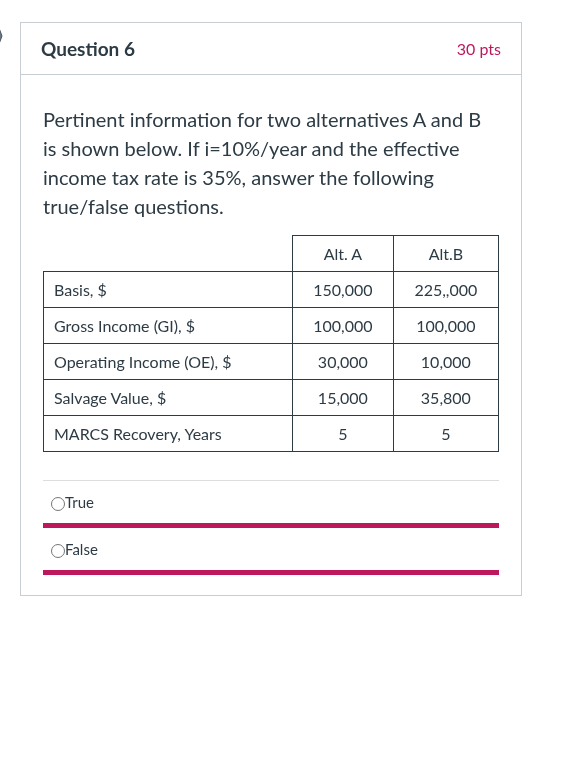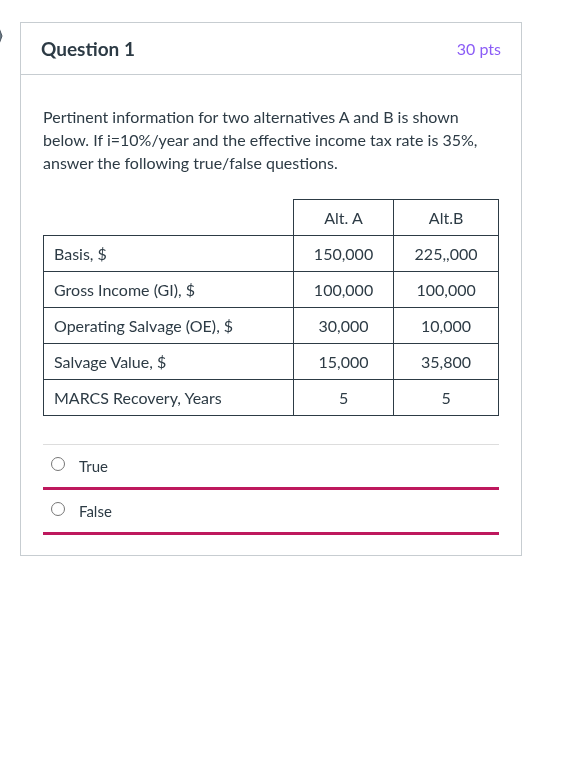--- a/index.html
+++ b/index.html
@@ -36,29 +36,29 @@
       padding: 14px 20px 14px 20px;
       border-bottom: 1px solid #c7cdd1;
     }
     .q-title {
       font-size: 19px;
       font-weight: 700;
       color: #2d3b45;
     }
     .q-pts {
       font-size: 16px;
-      color: #8b5cf6;
+      color: #be185d;
     }
     .q-body {
       padding: 30px 22px 20px 22px;
     }
     .q-text {
-      font-size: 16px;
+      font-size: 20px;
       line-height: 1.45;
-      margin-bottom: 24px;
+      margin-bottom: 14px;
     }
     table.data {
       border-collapse: collapse;
       width: 100%;
       margin-top: 4px;
       margin-bottom: 28px;
     }
     table.data th, table.data td {
       border: 1px solid #2d3b45;
       padding: 8px 10px;
@@ -80,45 +80,44 @@
     .statement {
       font-size: 16px;
       line-height: 1.5;
       margin-bottom: 26px;
     }
     .answers {
       border-top: 1px solid #ddd;
     }
     .answer-opt {
       display: flex;
-      align-items: flex-start;
+      align-items: flex-end;
       padding: 12px 8px;
-      border-bottom: 3px solid #be185d;
+      border-bottom: 5px solid #be185d;
       font-size: 15px;
-      gap: 14px;
     }
     .answer-opt input[type="radio"] {
       width: 14px;
       height: 14px;
     }
   </style>
 </head>
 <body>
 
 <div class="q-card">
 
   <div class="bookmark">
     <svg width="18" height="18" viewBox="0 0 18 18">
       <path d="M1 1 H14 L17 9 L14 17 H1 Z" fill="#6a7883" stroke="#6a7883" stroke-width="0"></path>
       <path d="M1 1 H14 L17 9 L14 17 H1 Z" fill="none" stroke="#4a5560" stroke-width="1"></path>
     </svg>
   </div>
 
   <div class="q-header">
-    <div class="q-title">Question 1</div>
+    <div class="q-title">Question 6</div>
     <div class="q-pts">30 pts</div>
   </div>
 
   <div class="q-body">
     <p class="q-text">Pertinent information for two alternatives A and B is shown below.  If i=10%/year and the effective income tax rate is 35%, answer the following true/false questions.</p>
 
     <table class="data">
       <thead>
         <tr>
           <th></th>
@@ -131,21 +130,21 @@
           <td>Basis, $</td>
           <td class="col-b">150,000</td>
           <td class="col-c">225,,000</td>
         </tr>
         <tr>
           <td>Gross Income (GI), $</td>
           <td class="col-b">100,000</td>
           <td class="col-c">100,000</td>
         </tr>
         <tr>
-          <td>Operating Salvage (OE), $</td>
+          <td>Operating Income (OE), $</td>
           <td class="col-b">30,000</td>
           <td class="col-c">10,000</td>
         </tr>
         <tr>
           <td>Salvage Value, $</td>
           <td class="col-b">15,000</td>
           <td class="col-c">35,800</td>
         </tr>
         <tr>
           <td>MARCS Recovery, Years</td>

